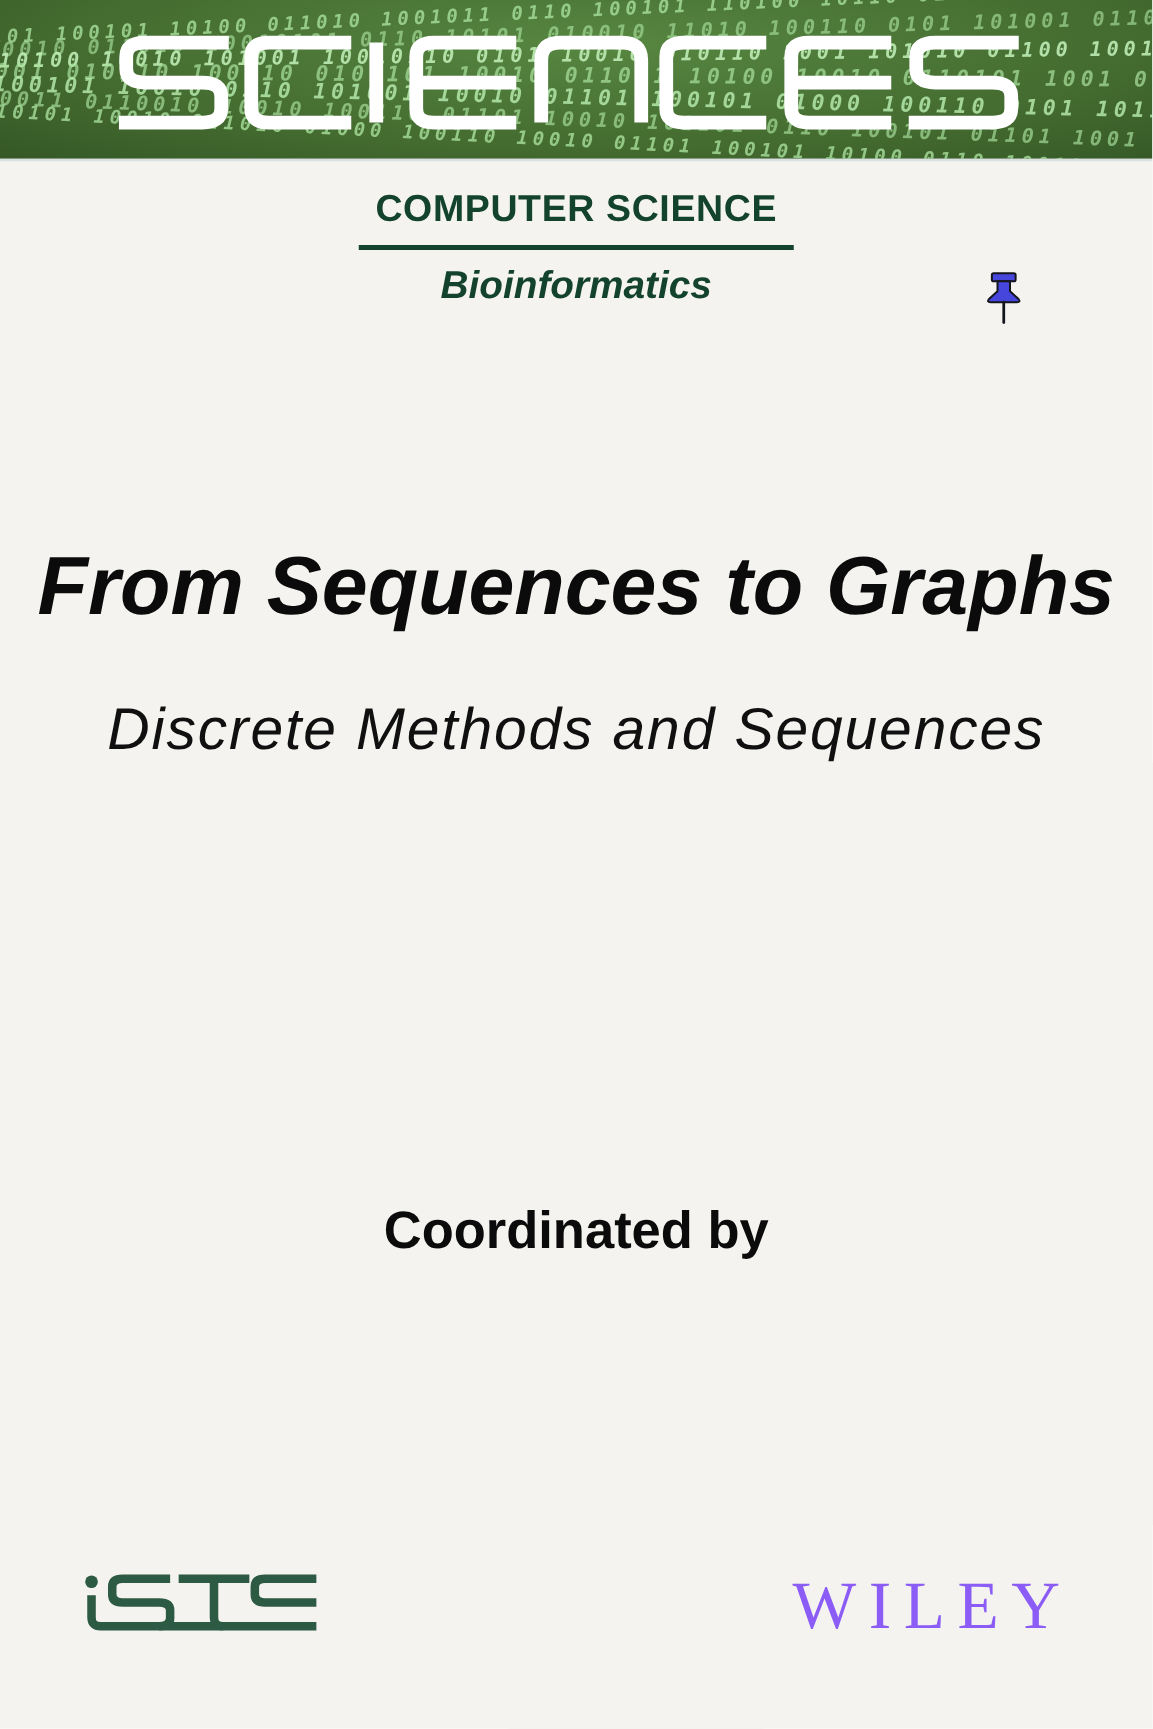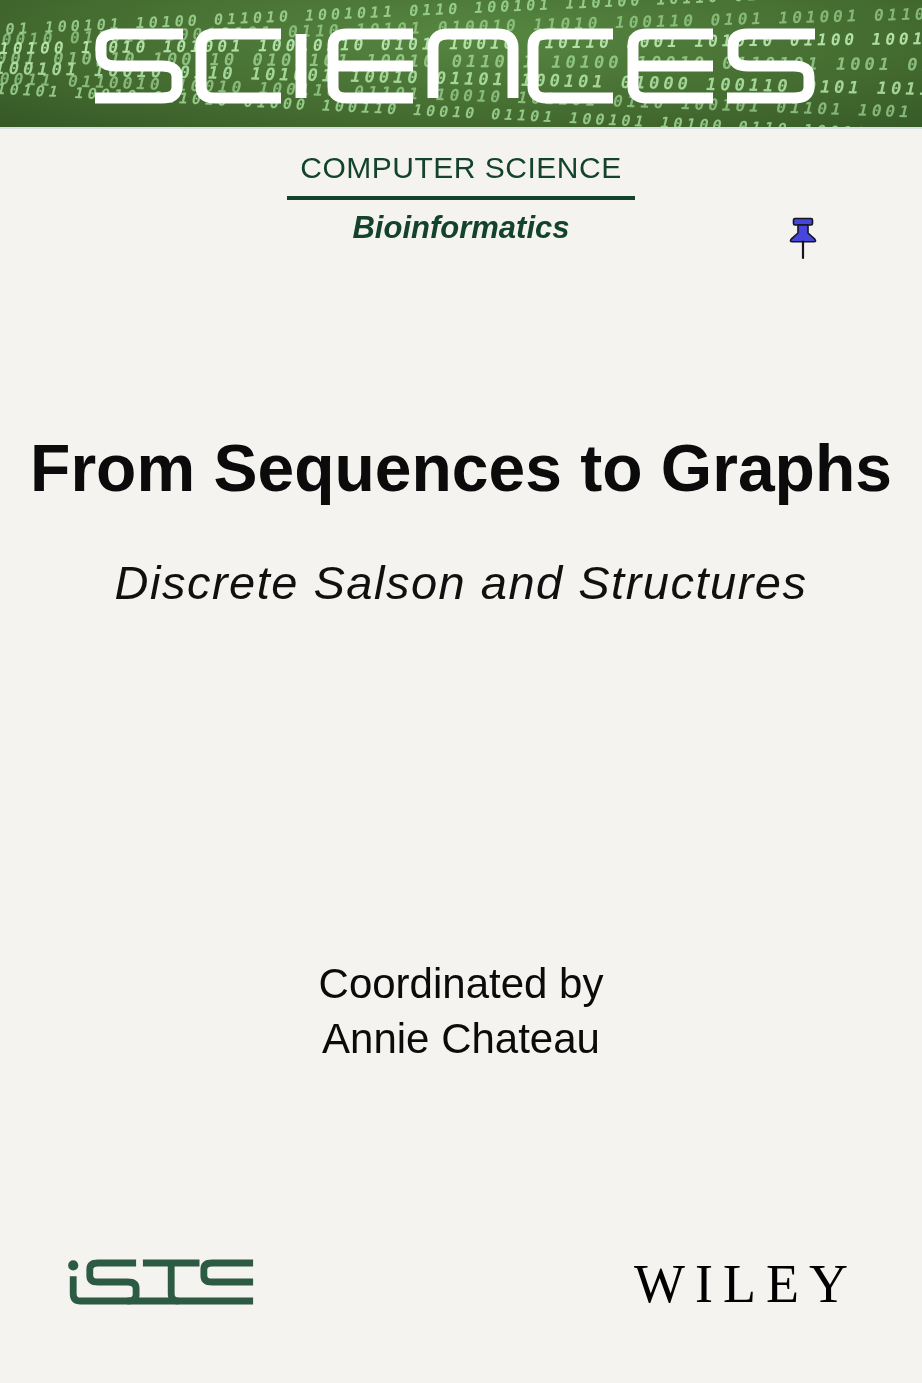--- a/index.html
+++ b/index.html
@@ -17,41 +17,41 @@
   .r1{top:14px;left:-12px;font-size:16px;transform:rotate(-1.6deg);opacity:.65;}
   .r2{top:33px;left:-28px;font-size:16px;transform:rotate(-.6deg);opacity:.9;color:#bdedb5;}
   .r3{top:52px;left:-18px;font-size:17px;transform:rotate(.4deg);opacity:.72;}
   .r4{top:71px;left:-34px;font-size:17px;transform:rotate(1.3deg);opacity:.85;color:#b4e8ac;}
   .r5{top:90px;left:-14px;font-size:16px;transform:rotate(2.1deg);opacity:.68;}
   .r6{top:107px;left:-30px;font-size:15px;transform:rotate(2.9deg);opacity:.8;}
   .sciences-svg{position:absolute;left:95px;top:27px;}
 
   
   .collection{position:absolute;top:151px;left:0;width:100%;text-align:center;color:#14432d;}
-  .field{font-weight:normal;font-size:30px;letter-spacing:.5px;}
+  .field{font-weight:bold;font-size:30px;letter-spacing:.5px;}
   .divider{width:348px;height:4px;background:#14432d;margin:11px auto 10px;}
   .subfield{font-weight:bold;font-size:31px;font-style:italic;}
 
   
   .pin{position:absolute;left:788px;top:217px;}
 
   
   .title{position:absolute;top:430px;left:0;width:100%;text-align:center;
     font-weight:bold;font-size:66px;color:#0b0b0b;letter-spacing:0;}
   .subtitle{position:absolute;top:548px;left:0;width:100%;text-align:center;
     font-style:italic;font-size:47px;letter-spacing:1.5px;line-height:70px;color:#101010;}
 
   
   .authors{position:absolute;top:956px;left:0;width:100%;text-align:center;
-    font-weight:normal;font-size:42px;line-height:55px;color:#0b0b0b;}
+    font-weight:bold;font-size:42px;line-height:55px;color:#0b0b0b;}
 
   
   .iste-logo{position:absolute;left:62px;top:1256px;}
   .wiley{position:absolute;right:64px;top:1253px;font-family:"Liberation Serif",serif;
-    font-size:54px;letter-spacing:10px;color:#000000;}
+    font-size:54px;letter-spacing:10px;color:#8b5cf6;}
 </style>
 </head>
 <body>
 
 <div class="cover">
 
   <div class="banner">
     <div class="bin-row r0">01101 100101 10100 011010 1001011 0110 100101 110100 10110 01001 011010 10011 0101 10010</div>
     <div class="bin-row r1">10010 011010 10010101 0110 10101 010010 11010 100110 0101 101001 01101 10010 11010 0110</div>
     <div class="bin-row r2">0110100 10010 101001 10010110 0101 10010 010110 1001 101010 01100 10011 0110 100101 101</div>
@@ -104,29 +104,28 @@
     <div class="divider"></div>
     <div class="subfield">Bioinformatics</div>
   </div>
 
   <svg class="pin" width="30" height="46" viewBox="0 0 30 46">
     <rect x="5.5" y="1.5" width="19" height="6.5" rx="1.5" fill="#4646dd" stroke="#15151c" stroke-width="1.6"></rect>
     <path d="M 10,8 L 10,16 L 3.2,22.2 Q 1.2,24.7 4.4,24.7 L 25.6,24.7 Q 28.8,24.7 26.8,22.2 L 20,16 L 20,8 Z" fill="#4646dd" stroke="#15151c" stroke-width="1.6" stroke-linejoin="round"></path>
     <path d="M 15,24.7 L 15,41" stroke="#15151c" stroke-width="2.2" stroke-linecap="round"></path>
   </svg>
 
-  <h1 class="title" style="margin:0;">From Sequences to Graphs</h1>
+  <h1 class="title" style="margin:0;font-style:italic;">From Sequences to Graphs</h1>
 
   <div class="subtitle">
-    <div>Discrete Salson and Structures</div>
+    <div>Discrete Methods and Sequences</div>
   </div>
 
   <div class="authors">
     <div>Coordinated by</div>
-    <div>Annie Chateau</div>
   </div>
 
   <div class="iste-logo">
     <span class="sr-only">ISTE</span>
     <svg width="195" height="52" viewBox="0 0 200 52" fill="none" stroke="#2d5a42" stroke-width="7" stroke-linejoin="round">
       <circle cx="11.5" cy="9" r="5.2" fill="#2d5a42" stroke="none"></circle>
       <path d="M 11.5,20 L 11.5,38 Q 11.5,45.5 19,45.5 L 196,45.5"></path>
       <path d="M 76,6.5 L 37,6.5 Q 28.5,6.5 28.5,13 L 28.5,19.5 Q 28.5,26 37,26 L 67,26 Q 76,26 76,32.5 L 76,39 Q 76,45.5 67,45.5"></path>
       <path d="M 83,6.5 L 141,6.5"></path>
       <path d="M 112,6.5 L 112,38 Q 112,45.5 119.5,45.5"></path>

